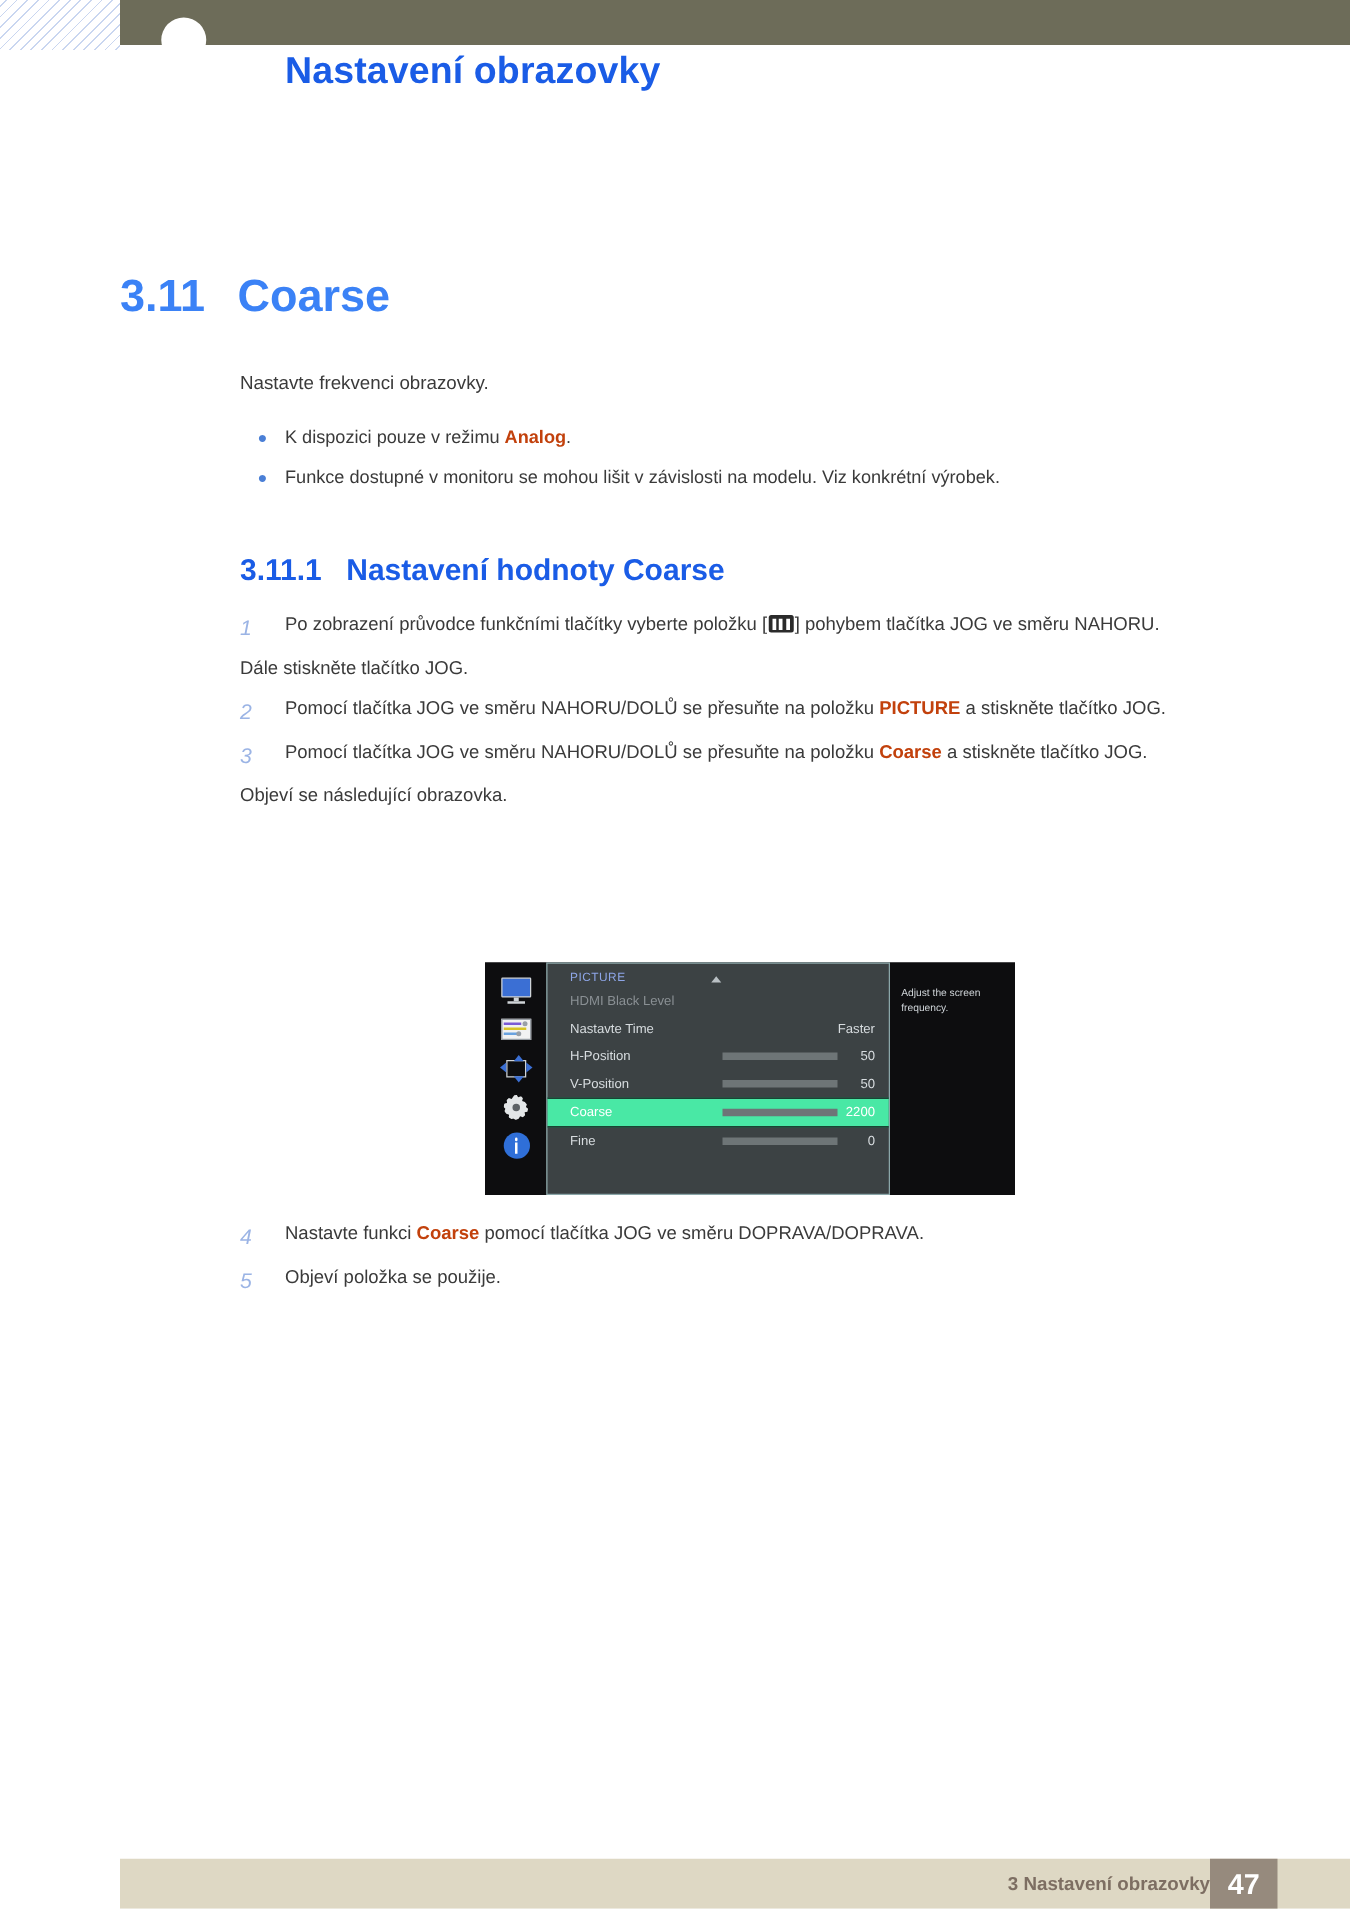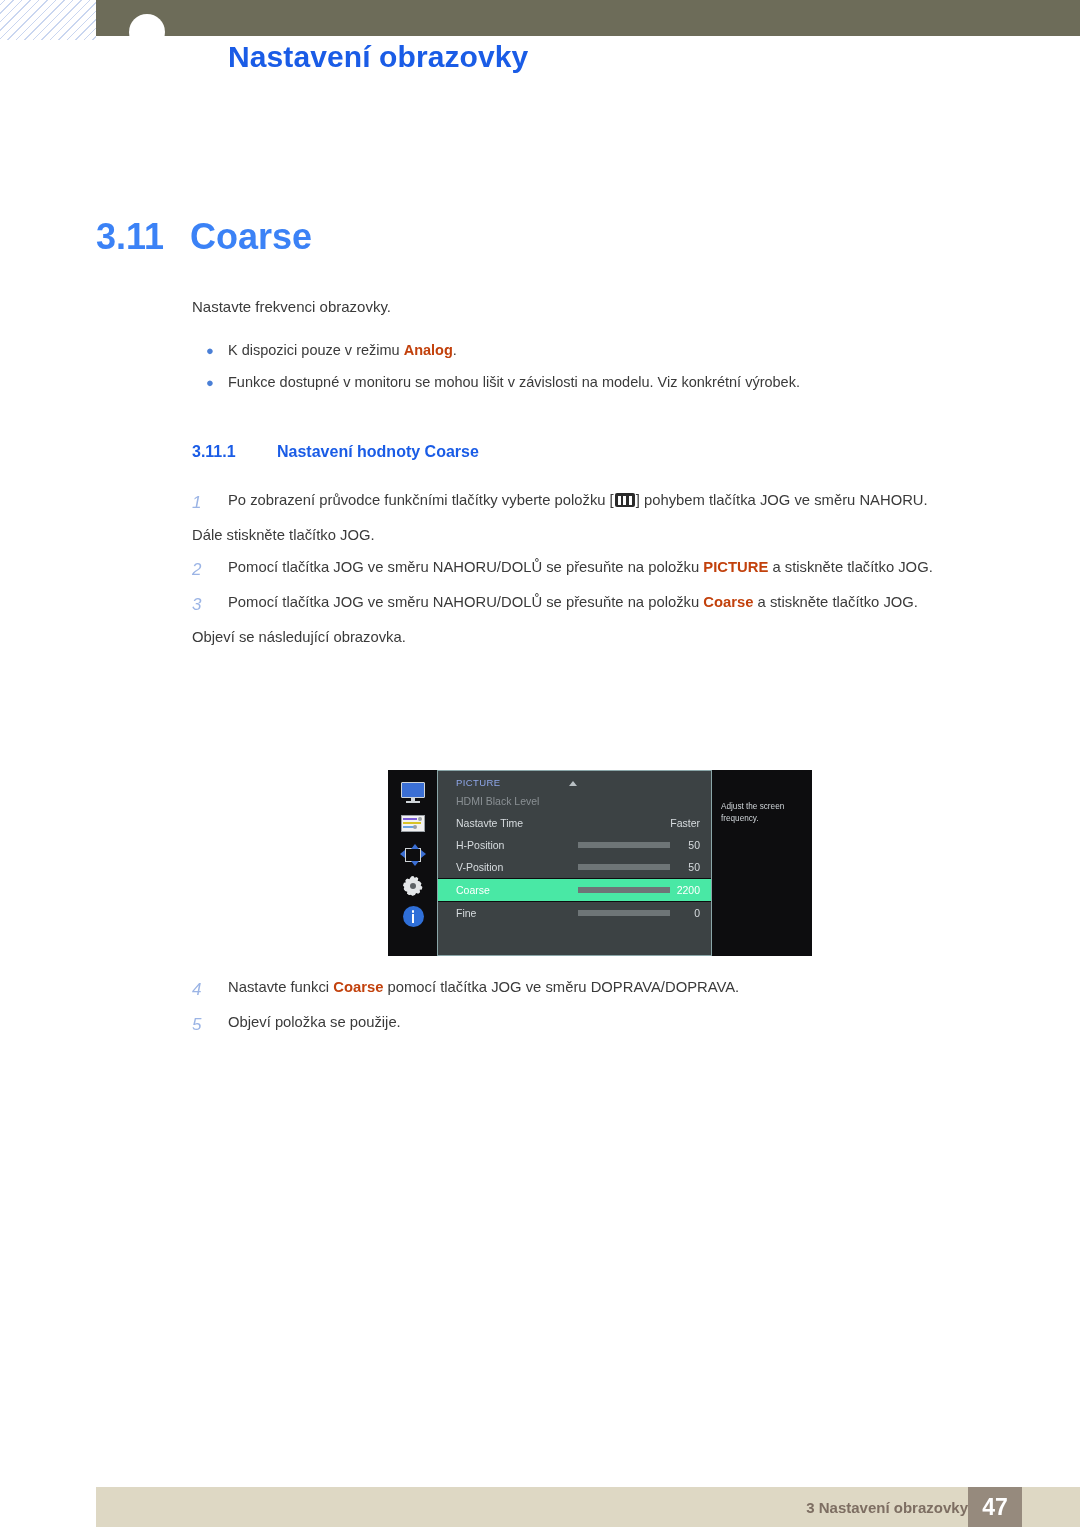--- a/index.html
+++ b/index.html
@@ -86,21 +86,21 @@
     text-align: center;
     color: #4a7fd6;
     font-size: 13px;
     line-height: 1;
   }
   .bullet-text { flex: 1; }
 
   .sub-heading {
     position: absolute;
     left: 192px; top: 443px;
-    font-size: 16px;
+    font-size: 24px;
     font-weight: bold;
     color: #1a5ce6;
     white-space: nowrap;
   }
   .sub-heading .num { display: inline-block; width: 85px; }
 
   .steps {
     position: absolute;
     left: 192px; top: 488px;
     width: 812px;
@@ -317,21 +317,21 @@
   .osd-row.hl .osd-bar { background: #6e7577; }
   .osd-value {
     position: absolute;
     right: 11px;
     text-align: right;
     white-space: nowrap;
   }
   .osd-desc {
     width: 100px;
     background: #0d0d0f;
-    padding: 31px 8px 0 9px;
+    padding: 19px 8px 0 9px;
     box-sizing: border-box;
     font-size: 8.2px;
     line-height: 1.45;
     color: #cfd4d8;
   }
 
   
   .footer-bar {
     position: absolute;
     left: 96px; top: 1487px;

